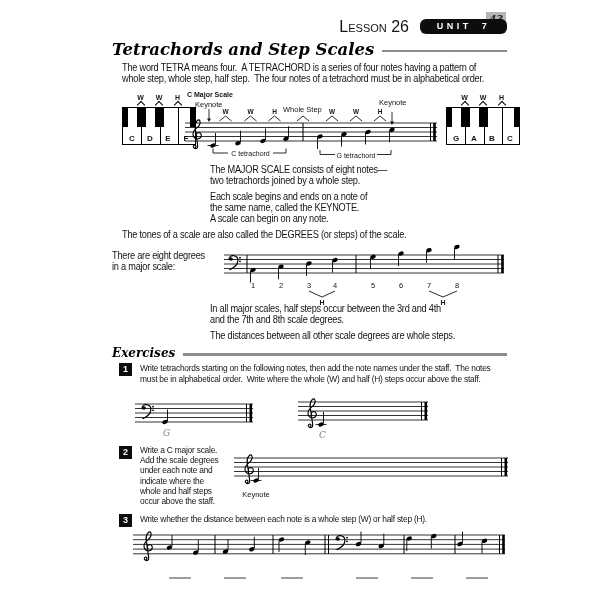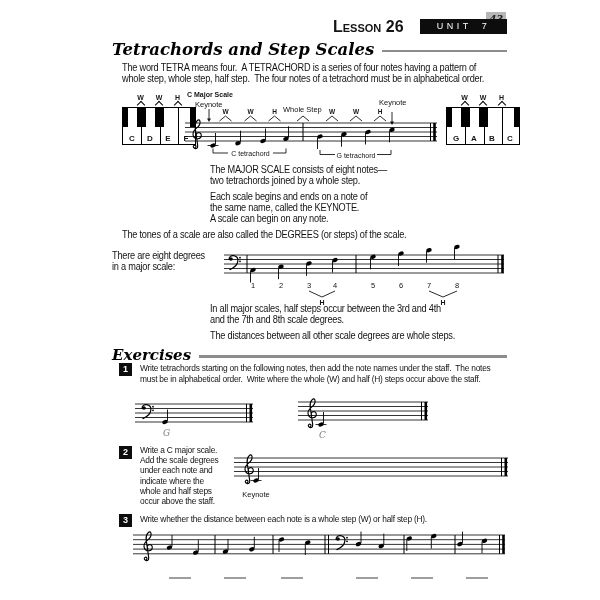--- a/index.html
+++ b/index.html
@@ -1,30 +1,30 @@
 <!DOCTYPE html>
 <html><head>
 <meta charset="utf-8">
 <style>
   html,body{margin:0;padding:0;background:#fff;}
   .page{position:relative;width:600px;height:600px;background:#ffffff;overflow:hidden;
         font-family:"Liberation Sans",sans-serif;color:#141414;}
   .abs{position:absolute;}
   .line{white-space:pre;}
   
-  .lesson{font-weight:bold;font-variant:small-caps;font-size:16px;line-height:16px;}
-  .unit-badge{background:#0d0d0d;color:#fff;font-size:9px;font-weight:normal;
-              letter-spacing:3.5px;word-spacing:4px;text-align:center;line-height:15px;z-index:2;}
+  .lesson{font-weight:normal;font-variant:small-caps;font-size:16px;line-height:16px;text-align:right;}
+  .unit-badge{background:#0d0d0d;color:#fff;font-size:9px;font-weight:bold;
+              letter-spacing:3.5px;word-spacing:4px;text-align:center;line-height:15px;z-index:2;border-radius:6px;}
   .page-box{background:#b6b6b6;color:#222;font-family:"DejaVu Serif",serif;font-style:italic;
             font-weight:bold;font-size:9.5px;text-align:right;padding:1px 3px 0 0;box-sizing:border-box;z-index:1;}
   
   .title-row{display:flex;align-items:center;gap:8px;}
   .title-text{font-family:"DejaVu Serif",serif;font-style:italic;font-weight:bold;font-size:16.5px;color:#000;}
   .h-rule{flex:1;height:2.5px;background:#8c8c8c;margin-top:3px;}
-  .ex-head{font-family:"DejaVu Serif",serif;font-style:italic;font-weight:bold;font-size:15px;color:#000;}
+  .ex-head{font-family:"DejaVu Serif",serif;font-style:italic;font-weight:bold;font-size:12px;color:#000;}
   
   .body-txt{font-size:10px;letter-spacing:-0.25px;line-height:11px;transform:scaleX(0.92);transform-origin:left top;}
   .ex-txt{font-size:9.3px;letter-spacing:-0.25px;line-height:11px;transform:scaleX(0.9);transform-origin:left top;}
   .ex2-txt{line-height:10.2px;}
   .num-badge{width:13px;height:13px;background:#0d0d0d;color:#fff;font-size:9px;font-weight:bold;
              text-align:center;line-height:13px;}
   
   .kbd{width:74px;}
   .kbd-steps{position:relative;height:13px;}
   .stepmark{position:absolute;top:0;width:16px;display:flex;flex-direction:column;align-items:center;

